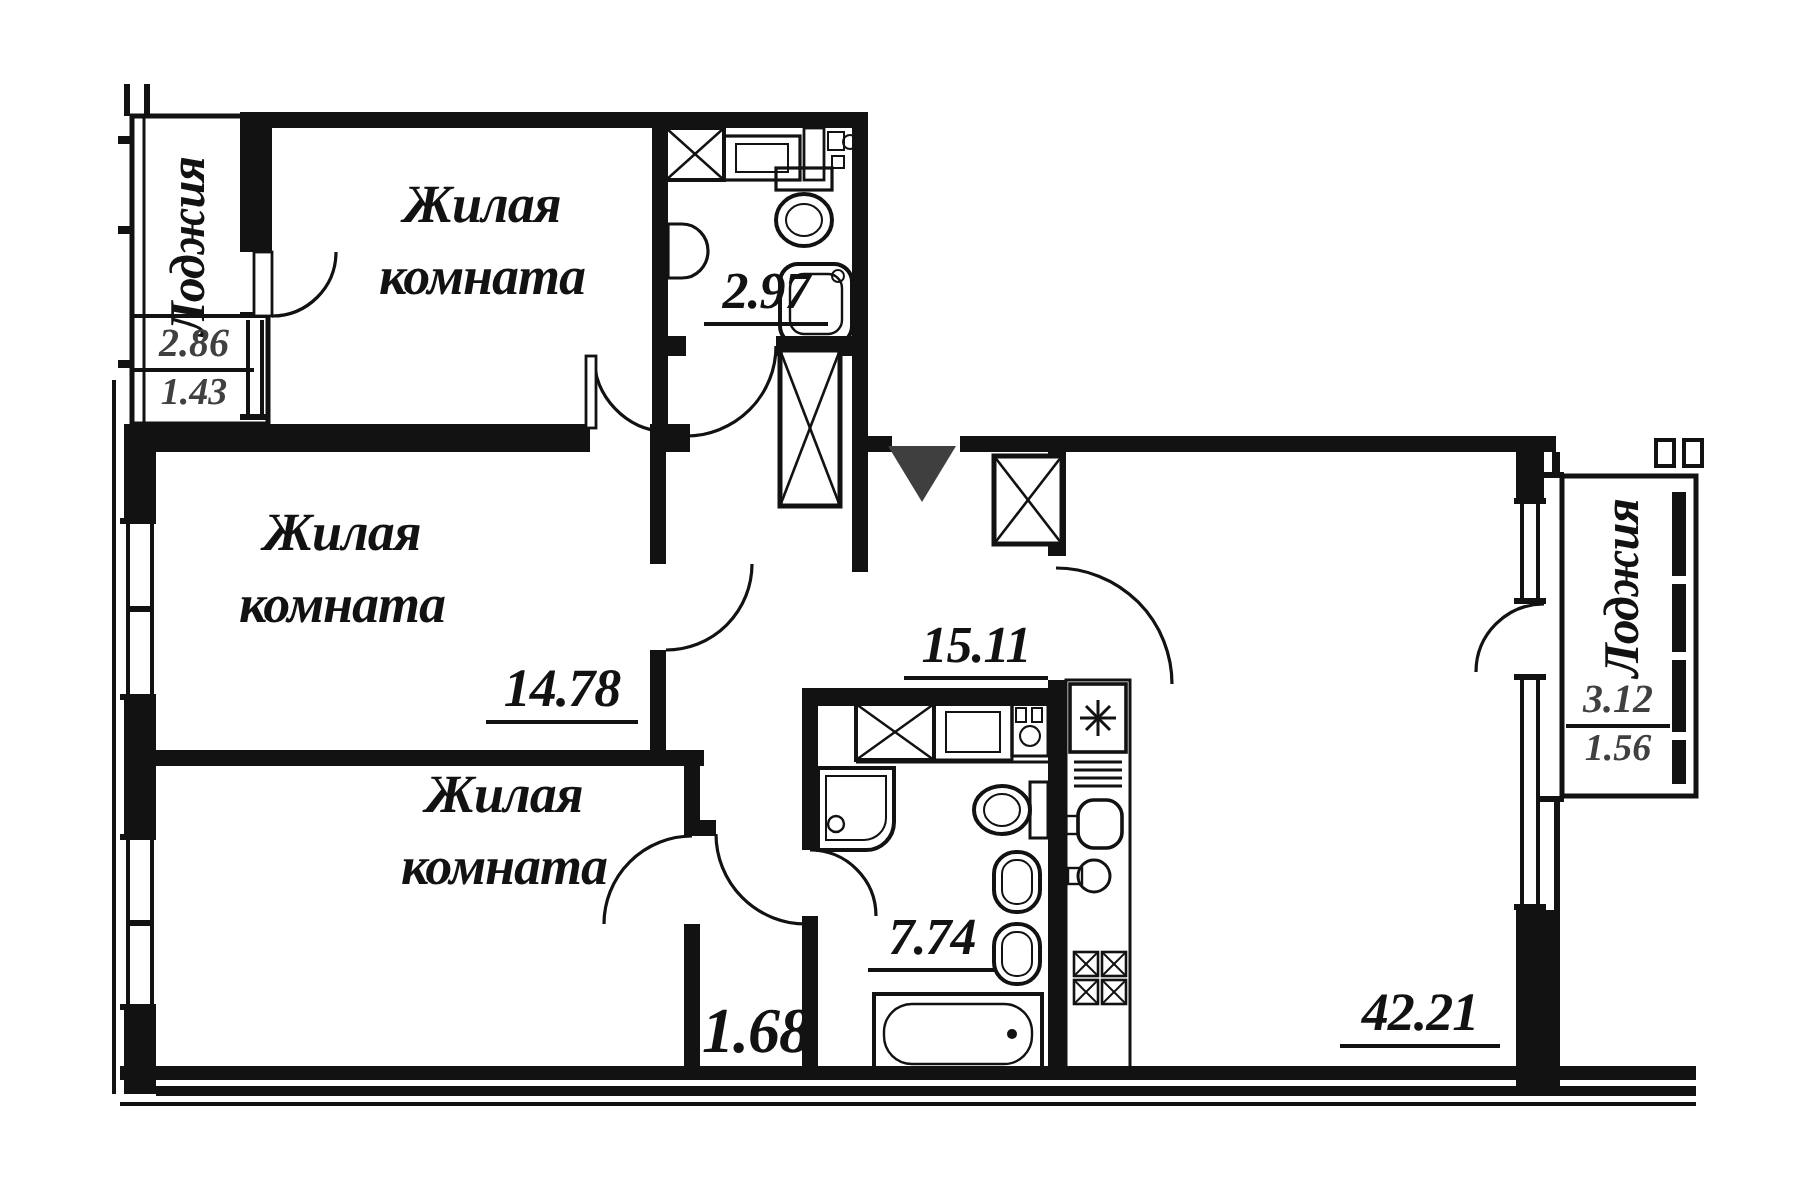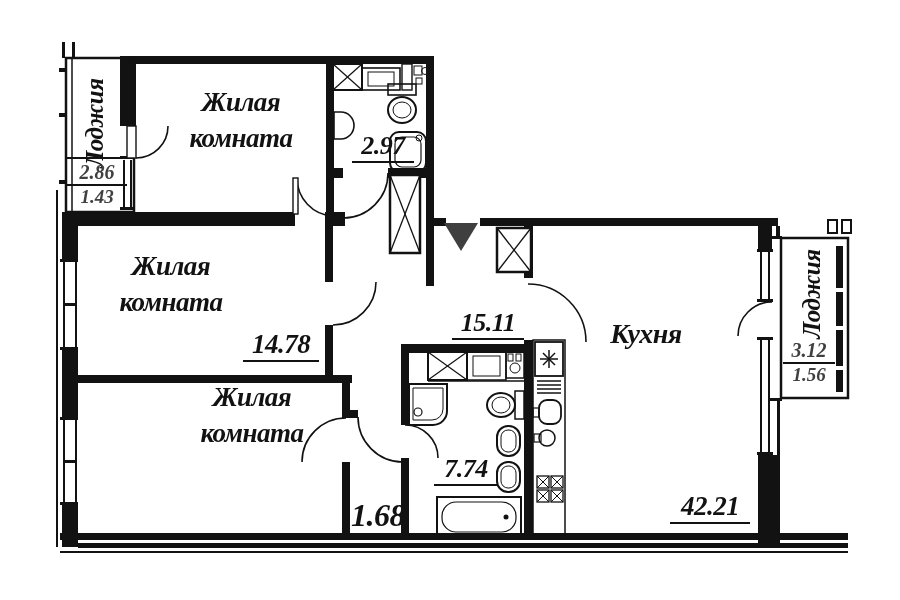--- a/index.html
+++ b/index.html
@@ -242,21 +242,20 @@
 <div class="plabel t27" style="left:158px;top:88px;width:166px;">Жилая</div>
 <div class="plabel t27" style="left:158px;top:124px;width:166px;">комната</div>
 
 <div class="plabel t27" style="left:88px;top:252px;width:166px;">Жилая</div>
 <div class="plabel t27" style="left:88px;top:288px;width:166px;">комната</div>
 <div class="plabel t27 area" style="left:243px;top:330px;width:76px;">14.78</div>
 
 <div class="plabel t27" style="left:168px;top:383px;width:168px;">Жилая</div>
 <div class="plabel t27" style="left:168px;top:419px;width:168px;">комната</div>
 
-<div class="plabel t28" style="left:588px;top:319px;width:116px;">Кухня</div>
 <div class="plabel t27 area" style="left:670px;top:492px;width:80px;">42.21</div>
 
 <div class="plabel t26 area" style="left:452px;top:309px;width:72px;">15.11</div>
 
 <div class="plabel t26 area" style="left:352px;top:132px;width:62px;">2.97</div>
 
 <div class="plabel t26 area" style="left:434px;top:455px;width:64px;">7.74</div>
 
 <div class="plabel t24 area" style="left:348px;top:499px;width:60px;">1.68</div>
 

